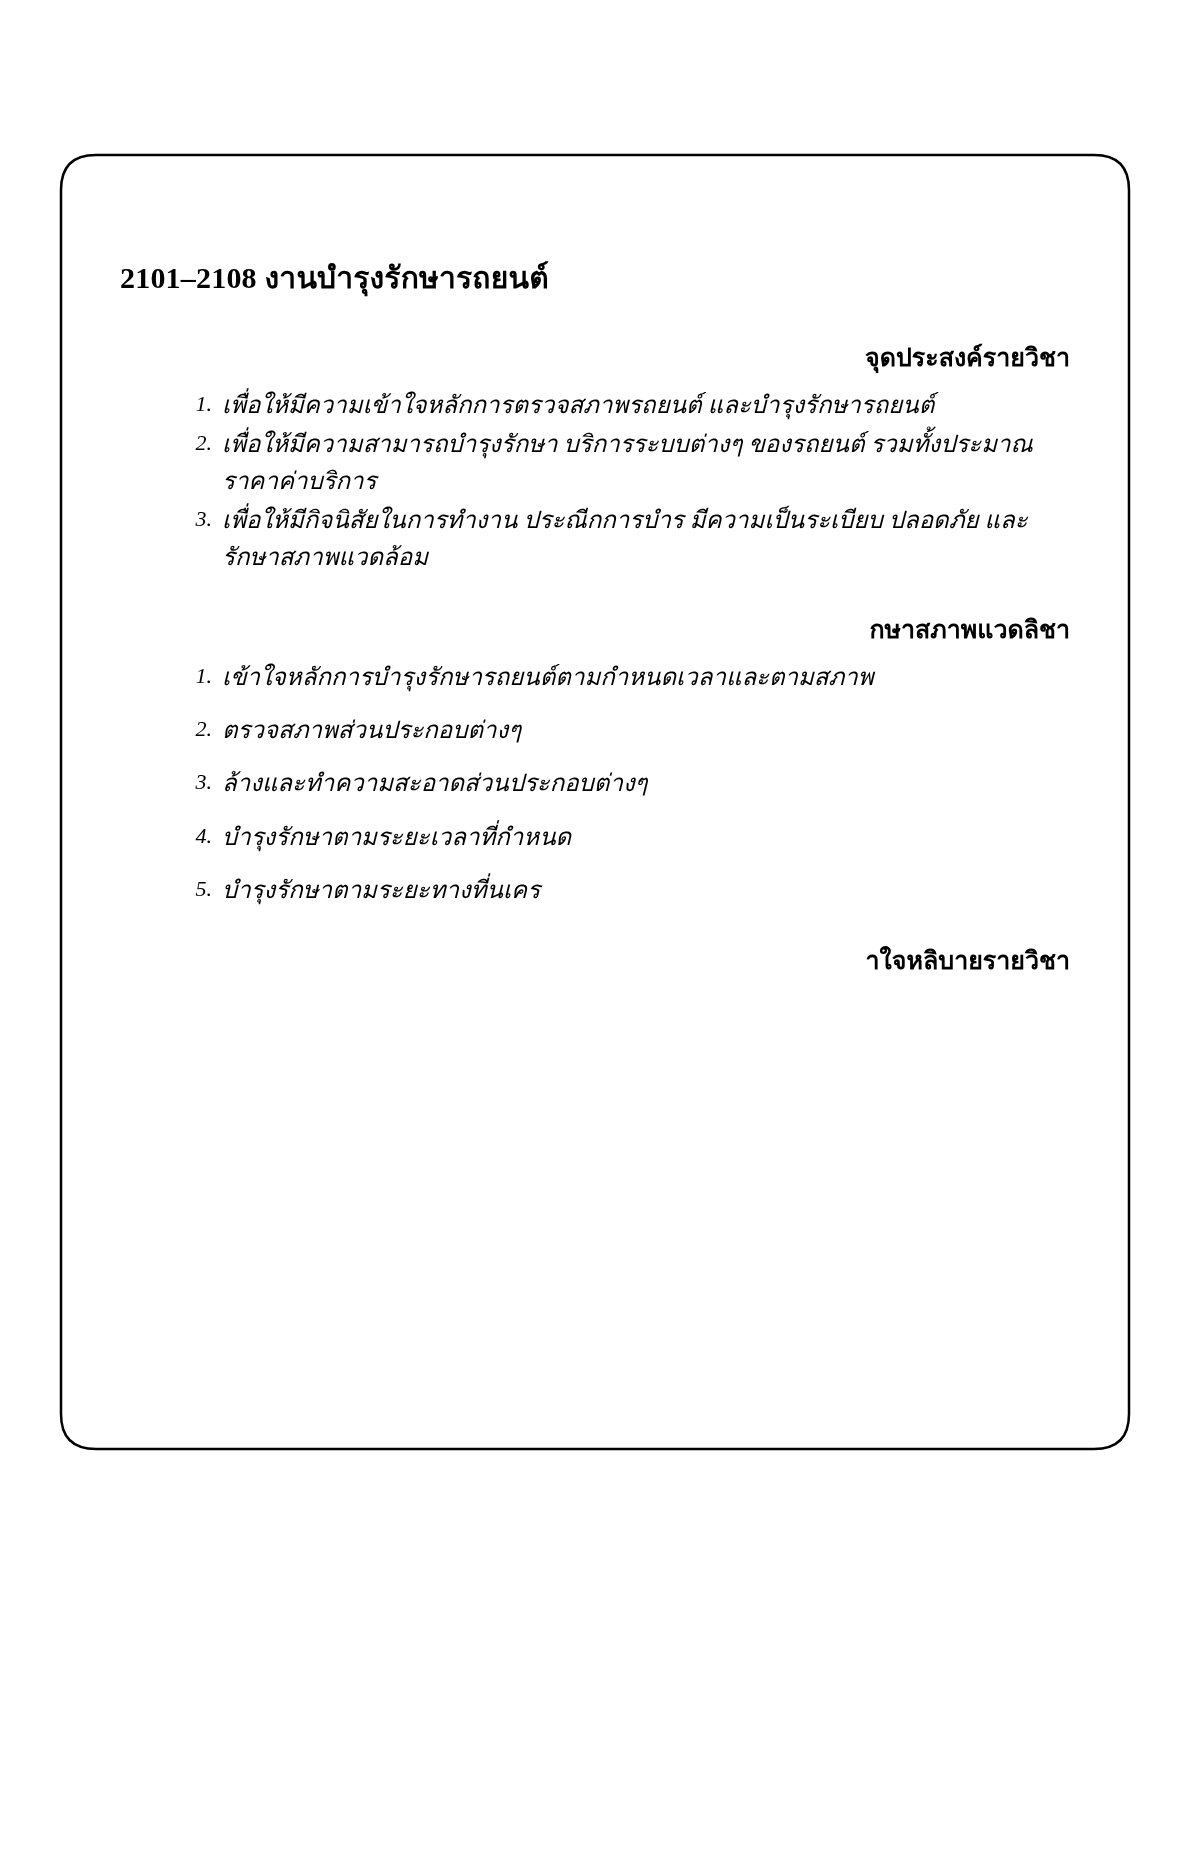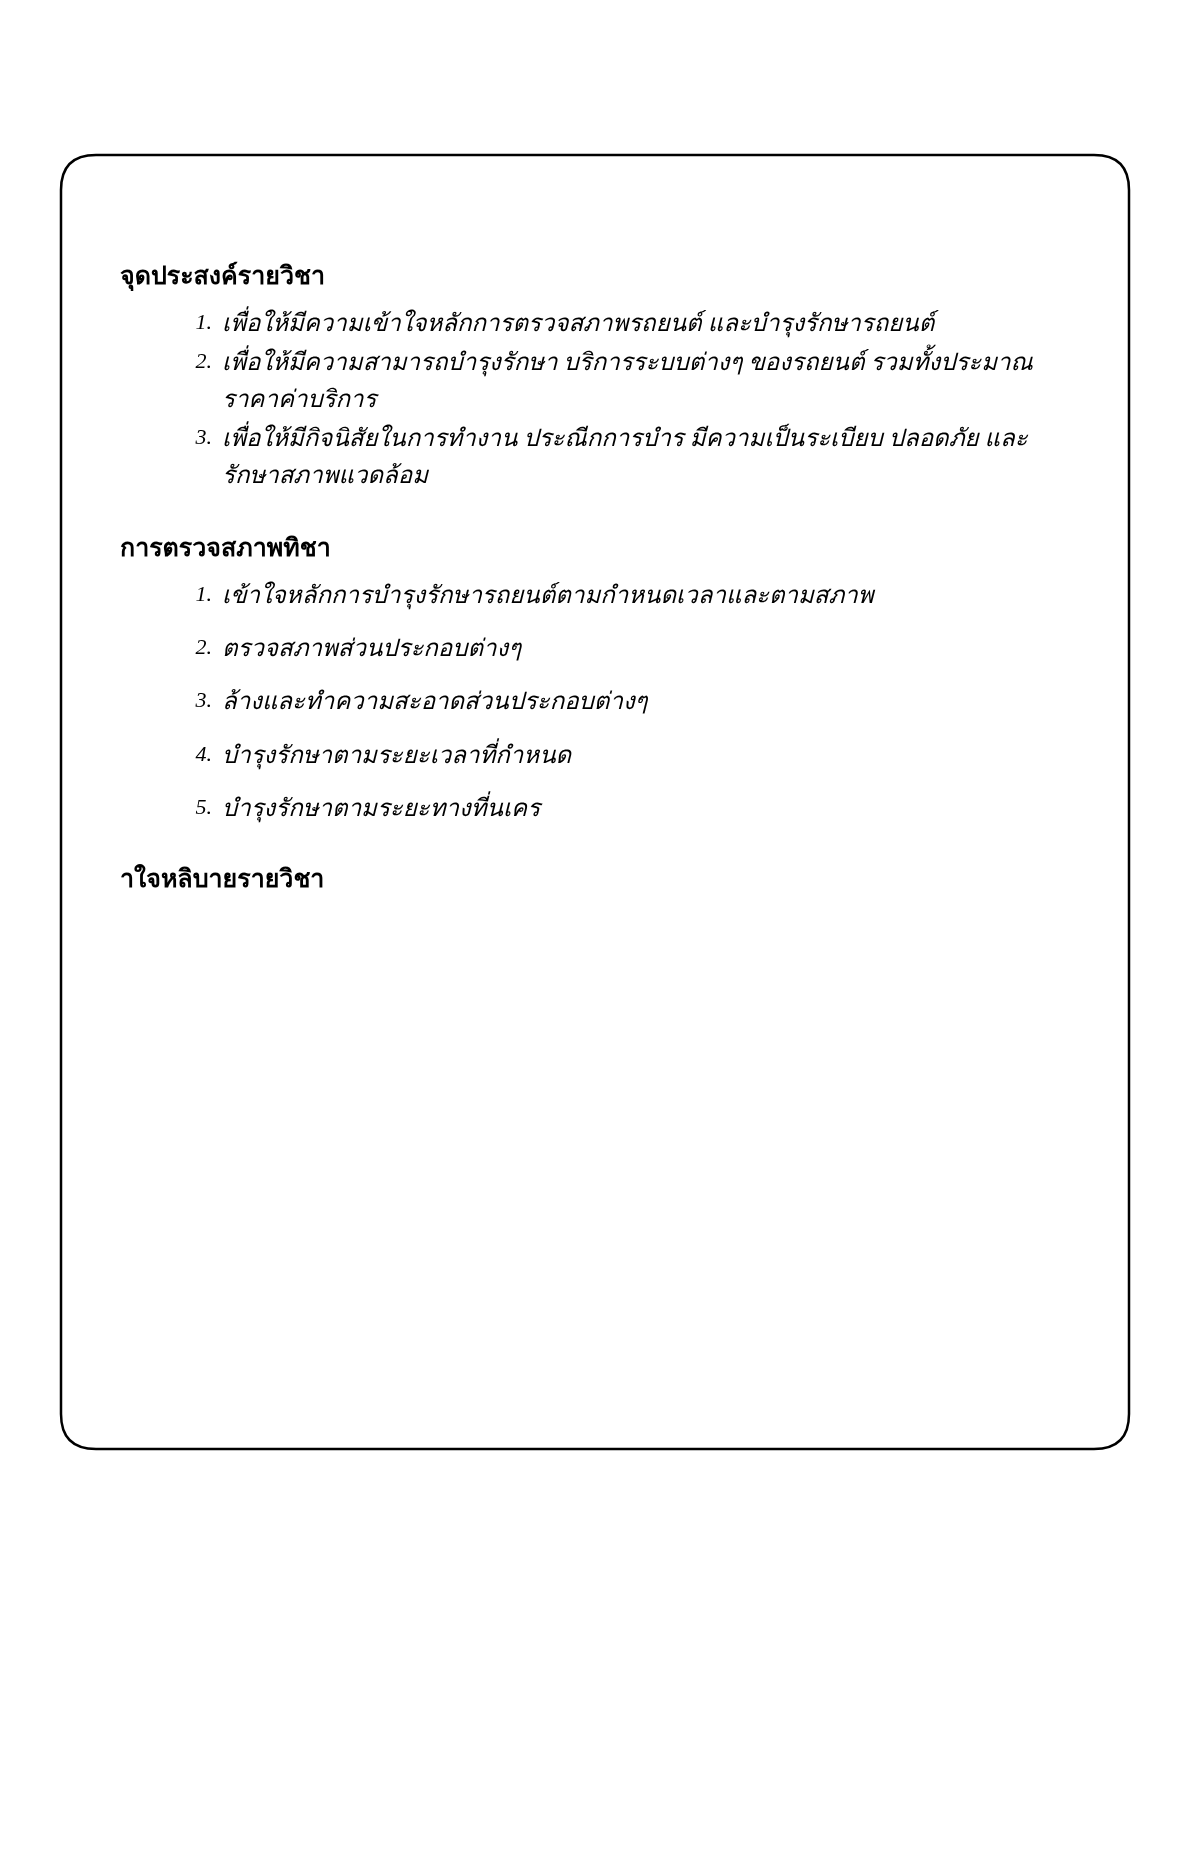--- a/index.html
+++ b/index.html
@@ -49,20 +49,21 @@
   }
 
   .section {
     margin-bottom: 30px;
   }
   .section-heading {
     font-size: 25px;
     font-weight: bold;
     margin: 0 0 12px 0;
     line-height: 1.3;
+    text-align: right;
   }
 
   ol.num-list {
     margin: 0;
     padding: 0 0 0 0;
     list-style: none;
     counter-reset: item;
     font-style: italic;
   }
   ol.num-list > li {
@@ -101,32 +102,33 @@
 </head>
 <body>
 
 <div class="page-frame">
   <svg class="frame-svg" viewBox="0 0 1074 1300" preserveAspectRatio="none">
     <path d="M 3 38 Q 3 3 38 3 L 1036 3 Q 1071 3 1071 38 L 1071 1262 Q 1071 1297 1036 1297 L 38 1297 Q 3 1297 3 1262 Z" fill="none" stroke="#000000" stroke-width="2.5"></path>
   </svg>
 
   <div class="content">
 
+    <h1 class="doc-title">2101–2108 งานบำรุงรักษารถยนต์</h1>
 
     <div class="section sec-objectives">
       <h2 class="section-heading">จุดประสงค์รายวิชา</h2>
       <ol class="num-list">
         <li>เพื่อให้มีความเข้าใจหลักการตรวจสภาพรถยนต์ และบำรุงรักษารถยนต์</li>
         <li>เพื่อให้มีความสามารถบำรุงรักษา บริการระบบต่างๆ ของรถยนต์ รวมทั้งประมาณราคาค่าบริการ</li>
         <li>เพื่อให้มีกิจนิสัยในการทำงาน ประณีกการบำร มีความเป็นระเบียบ ปลอดภัย และรักษาสภาพแวดล้อม</li>
       </ol>
     </div>
 
     <div class="section sec-standards">
-      <h2 class="section-heading">การตรวจสภาพทิชา</h2>
+      <h2 class="section-heading">กษาสภาพแวดลิชา</h2>
       <ol class="num-list spaced">
         <li>เข้าใจหลักการบำรุงรักษารถยนต์ตามกำหนดเวลาและตามสภาพ</li>
         <li>ตรวจสภาพส่วนประกอบต่างๆ</li>
         <li>ล้างและทำความสะอาดส่วนประกอบต่างๆ</li>
         <li>บำรุงรักษาตามระยะเวลาที่กำหนด</li>
         <li>บำรุงรักษาตามระยะทางที่นเคร</li>
       </ol>
     </div>
 
     <div class="section sec-description">

